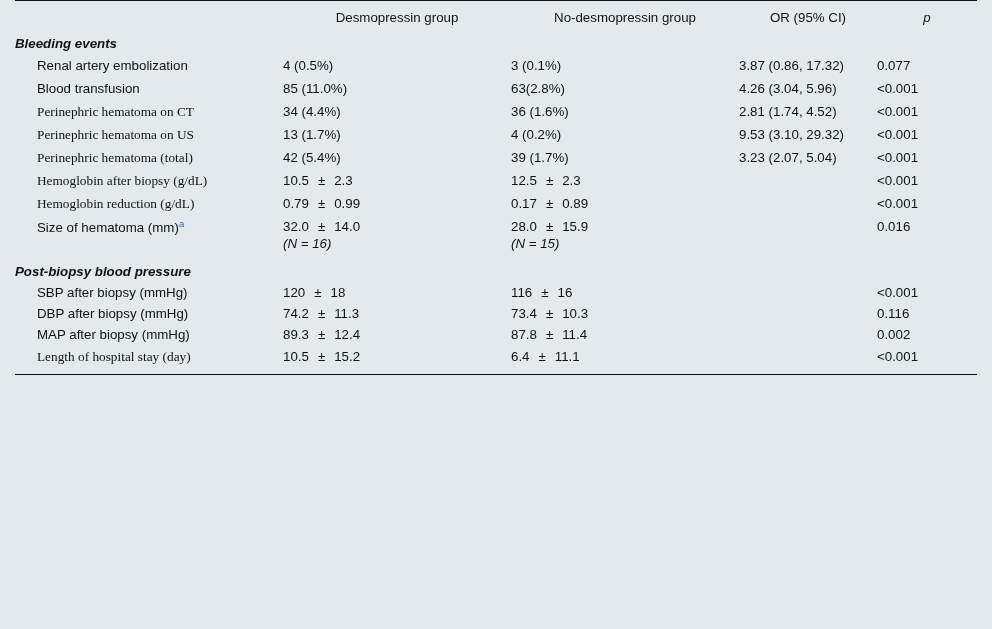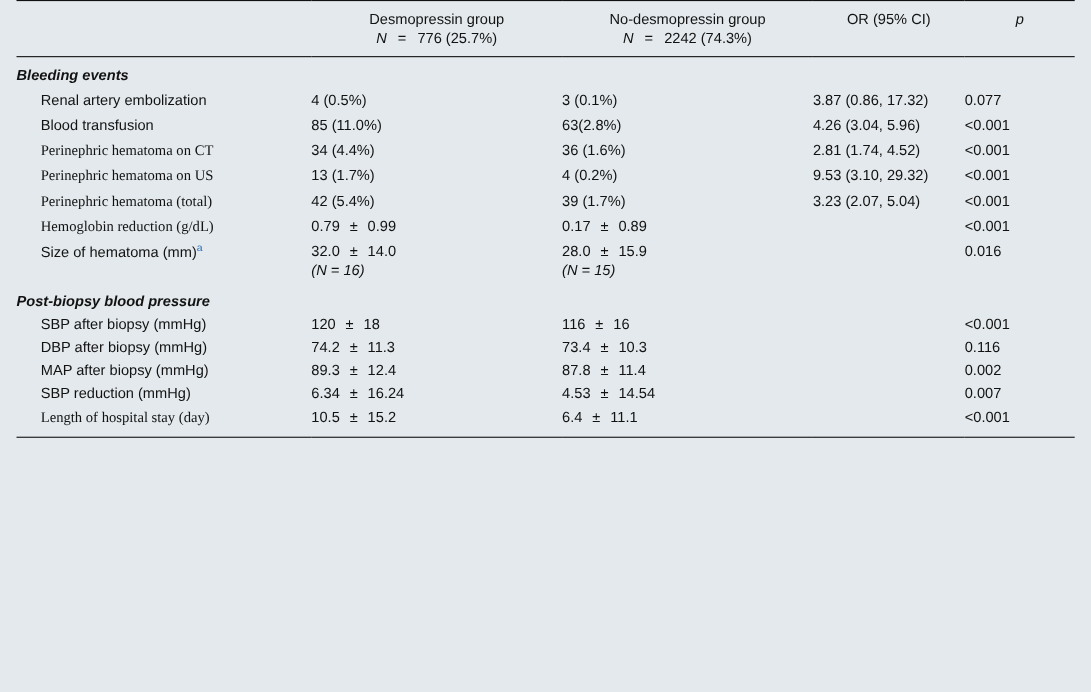--- a/index.html
+++ b/index.html
@@ -120,31 +120,20 @@
         <col class="c5">
   </colgroup>
   <thead>
     <tr class="rule-top">
       <td></td>
       <td class="hdr-cell">Desmopressin group</td>
       <td class="hdr-cell">No-desmopressin group</td>
       <td class="hdr-cell">OR (95% CI)</td>
       <td class="hdr-cell hdr-p">p</td>
     </tr>
-    <tr class="rule-bottom">
-      <td></td>
-      <td class="hdr-n">
-        <i>N</i><span class="eq">=</span><span>776 (25.7%)</span>
-      </td>
-      <td class="hdr-n">
-        <i>N</i><span class="eq">=</span><span>2242 (74.3%)</span>
-      </td>
-      <td></td>
-      <td></td>
-    </tr>
   </thead>
   <tbody>
 
     <tr>
       <td class="sect" colspan="5">Bleeding events</td>
     </tr>
 
     <tr>
       <td class="lbl-wrap">Renal artery embolization</td>
       <td class="num">4 (0.5%)</td>
@@ -178,20 +167,27 @@
     </tr>
 
     <tr>
       <td class="hang"><span class="ind"></span><span>Perinephric hematoma (total)</span></td>
       <td class="num">42 (5.4%)</td>
       <td class="num">39 (1.7%)</td>
       <td class="ci">3.23 (2.07, 5.04)</td>
       <td class="pv">&lt;0.001</td>
     </tr>
 
+    <tr>
+      <td class="hang"><span class="ind"></span><span>Hemoglobin after biopsy (g/dL)</span></td>
+      <td class="num"><span>10.5</span><span class="pm">±</span><span>2.3</span></td>
+      <td class="num"><span>12.5</span><span class="pm">±</span><span>2.3</span></td>
+      <td class="ci"></td>
+      <td class="pv">&lt;0.001</td>
+    </tr>
 
     <tr>
       <td class="hang"><span class="ind"></span><span>Hemoglobin reduction (g/dL)</span></td>
       <td class="num"><span>0.79</span><span class="pm">±</span><span>0.99</span></td>
       <td class="num"><span>0.17</span><span class="pm">±</span><span>0.89</span></td>
       <td class="ci"></td>
       <td class="pv">&lt;0.001</td>
     </tr>
 
     <tr>
@@ -229,27 +225,20 @@
     </tr>
 
     <tr class="tight">
       <td class="lbl-wrap">MAP after biopsy (mmHg)</td>
       <td class="num"><span>89.3</span><span class="pm">±</span><span>12.4</span></td>
       <td class="num"><span>87.8</span><span class="pm">±</span><span>11.4</span></td>
       <td class="ci"></td>
       <td class="pv">0.002</td>
     </tr>
 
-    <tr class="tight">
-      <td class="lbl-wrap">SBP reduction (mmHg)</td>
-      <td class="num"><span>6.34</span><span class="pm">±</span><span>16.24</span></td>
-      <td class="num"><span>4.53</span><span class="pm">±</span><span>14.54</span></td>
-      <td class="ci"></td>
-      <td class="pv">0.007</td>
-    </tr>
 
     <tr>
       <td class="hang"><span class="ind"></span><span>Length of hospital stay (day)</span></td>
       <td class="num"><span>10.5</span><span class="pm">±</span><span>15.2</span></td>
       <td class="num"><span>6.4</span><span class="pm">±</span><span>11.1</span></td>
       <td class="ci"></td>
       <td class="pv">&lt;0.001</td>
     </tr>
 
     <tr class="rule-bottom">

